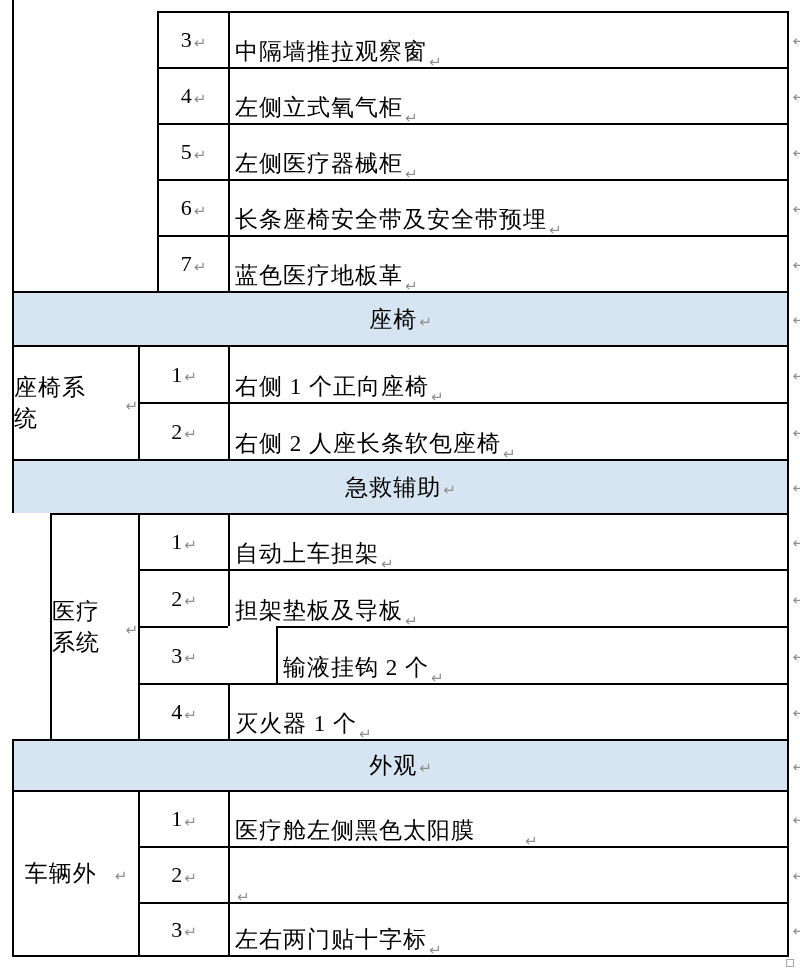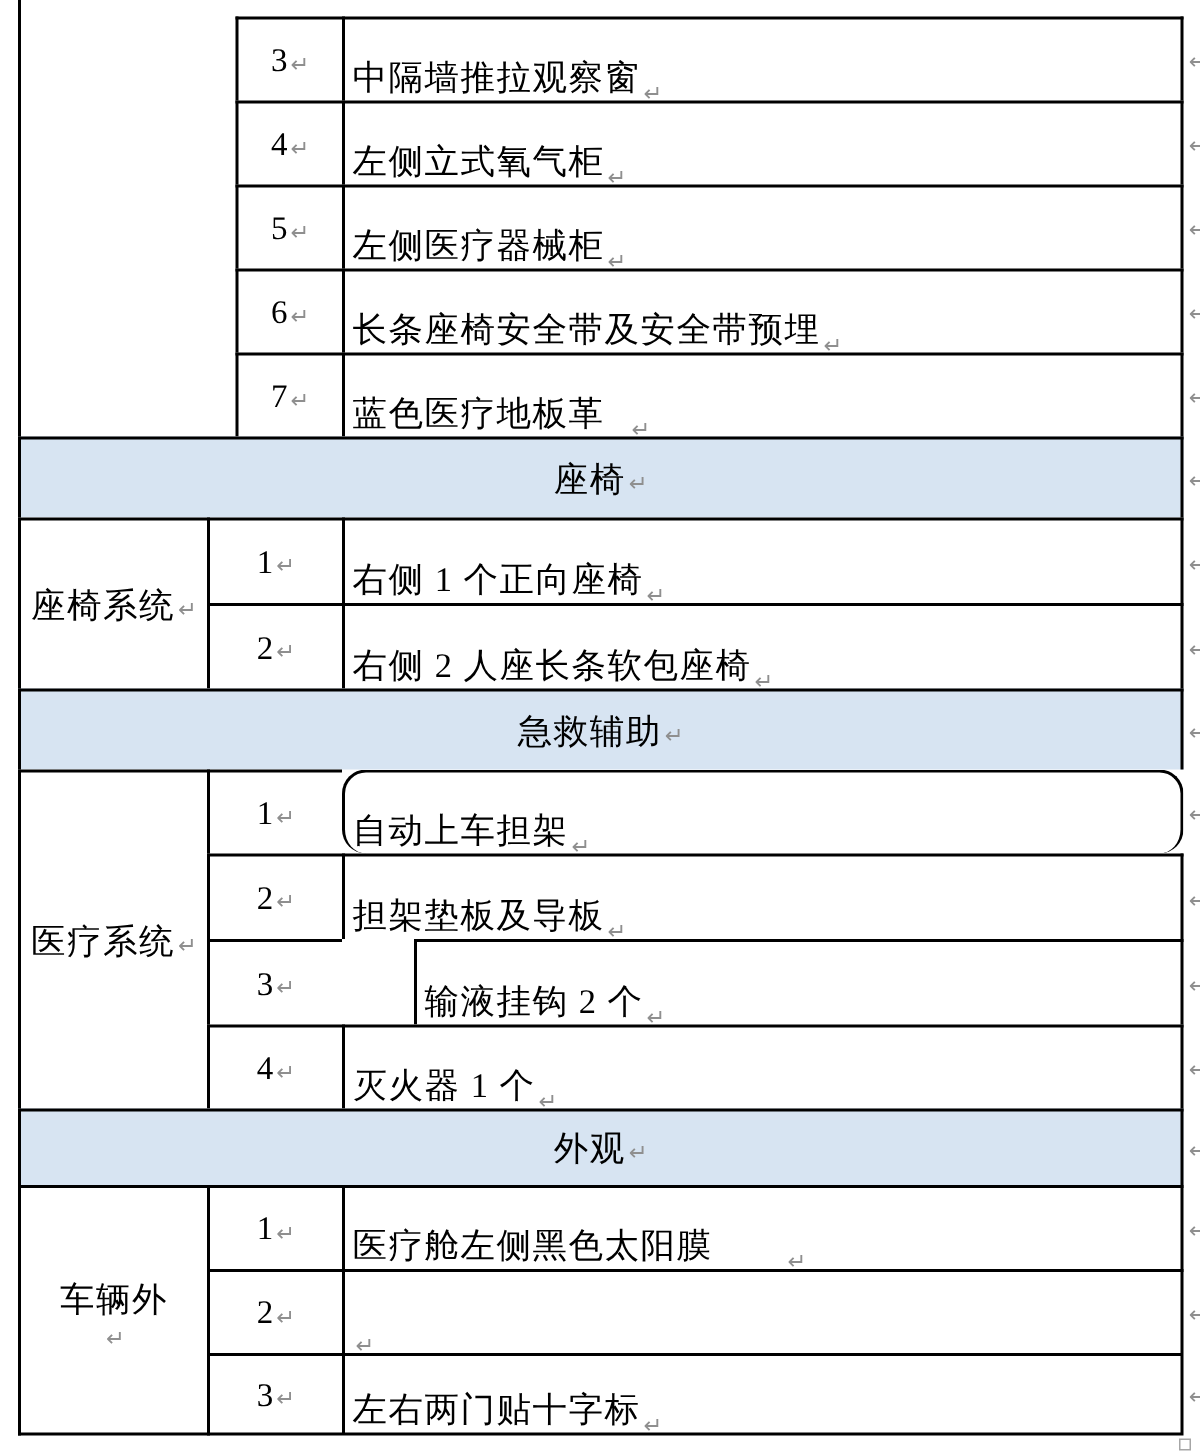--- a/index.html
+++ b/index.html
@@ -13,21 +13,21 @@
     border-left:2px solid var(--border);border-top:2px solid var(--border);
     background:#fff;
   }
   .no-top{border-top:none;}
   .rb{border-right:2px solid var(--border);}
   .bb{border-bottom:2px solid var(--border);}
   .header-cell{
     background:var(--fill);justify-content:center;
     font-size:23px;letter-spacing:1px;
   }
-  .label-cell{justify-content:center;font-size:23px;letter-spacing:1px;}
+  .label-cell{justify-content:center;font-size:23px;letter-spacing:1px;gap:16px;}
   .num-cell{justify-content:center;font-size:22px;}
   .desc-cell{padding-left:5px;font-size:23px;letter-spacing:1px;align-items:flex-end;}
   .pmark{
     font-family:"DejaVu Sans",sans-serif;color:var(--mark);
     font-size:15px;margin-left:2px;letter-spacing:0;line-height:1;
     position:relative;top:3px;
   }
   .eor{
     position:absolute;right:-18px;top:50%;transform:translateY(-40%);
     font-family:"DejaVu Sans",sans-serif;color:var(--mark);
@@ -77,21 +77,21 @@
       </div>
       <div class="cell desc-cell rb" style="grid-area: 5 / 4 / 6 / 5;">
         <span>长条座椅安全带及安全带预埋</span>
         <span class="pmark">↵</span>
         <span class="eor">↵</span>
       </div>
       <div class="cell num-cell" style="grid-area: 6 / 3 / 7 / 4;">
         <span>7</span>
         <span class="pmark">↵</span>
       </div>
-      <div class="cell desc-cell rb" style="grid-area: 6 / 4 / 7 / 5; gap: 16px;">
+      <div class="cell desc-cell rb" style="grid-area: 6 / 4 / 7 / 5;">
         <span>蓝色医疗地板革</span>
         <span class="pmark">↵</span>
         <span class="eor">↵</span>
       </div>
       <div class="cell header-cell rb" style="grid-area: 7 / 1 / 8 / 5;">
         <span>座椅</span>
         <span class="pmark">↵</span>
         <span class="eor">↵</span>
       </div>
       <div class="cell label-cell" style="grid-area: 8 / 1 / 10 / 2;">
@@ -114,29 +114,29 @@
       <div class="cell desc-cell rb" style="grid-area: 9 / 4 / 10 / 5;">
         <span>右侧 2 人座长条软包座椅</span>
         <span class="pmark">↵</span>
         <span class="eor">↵</span>
       </div>
       <div class="cell header-cell rb" style="grid-area: 10 / 1 / 11 / 5;">
         <span>急救辅助</span>
         <span class="pmark">↵</span>
         <span class="eor">↵</span>
       </div>
-      <div class="cell label-cell" style="grid-area: 11 / 1 / 15 / 2;">
+      <div class="cell label-cell" style="grid-area: 11 / 1 / 15 / 2; margin-left: 38px;">
         <span>医疗系统</span>
         <span class="pmark">↵</span>
       </div>
       <div class="cell num-cell" style="grid-area: 11 / 2 / 12 / 4;">
         <span>1</span>
         <span class="pmark">↵</span>
       </div>
-      <div class="cell desc-cell rb" style="grid-area: 11 / 4 / 12 / 5; border-radius: 16px;">
+      <div class="cell desc-cell rb" style="grid-area: 11 / 4 / 12 / 5;">
         <span>自动上车担架</span>
         <span class="pmark">↵</span>
         <span class="eor">↵</span>
       </div>
       <div class="cell num-cell" style="grid-area: 12 / 2 / 13 / 4;">
         <span>2</span>
         <span class="pmark">↵</span>
       </div>
       <div class="cell desc-cell rb" style="grid-area: 12 / 4 / 13 / 5;">
         <span>担架垫板及导板</span>
@@ -159,21 +159,21 @@
       <div class="cell desc-cell rb" style="grid-area: 14 / 4 / 15 / 5;">
         <span>灭火器 1 个</span>
         <span class="pmark">↵</span>
         <span class="eor">↵</span>
       </div>
       <div class="cell header-cell rb" style="grid-area: 15 / 1 / 16 / 5;">
         <span>外观</span>
         <span class="pmark">↵</span>
         <span class="eor">↵</span>
       </div>
-      <div class="cell label-cell bb" style="grid-area: 16 / 1 / 19 / 2; flex-direction: column;">
+      <div class="cell label-cell bb" style="grid-area: 16 / 1 / 19 / 2;">
         <span>车辆外</span>
         <span class="pmark">↵</span>
       </div>
       <div class="cell num-cell" style="grid-area: 16 / 2 / 17 / 4;">
         <span>1</span>
         <span class="pmark">↵</span>
       </div>
       <div class="cell desc-cell rb" style="grid-area: 16 / 4 / 17 / 5; gap: 48px;">
         <span>医疗舱左侧黑色太阳膜</span>
         <span class="pmark">↵</span>

